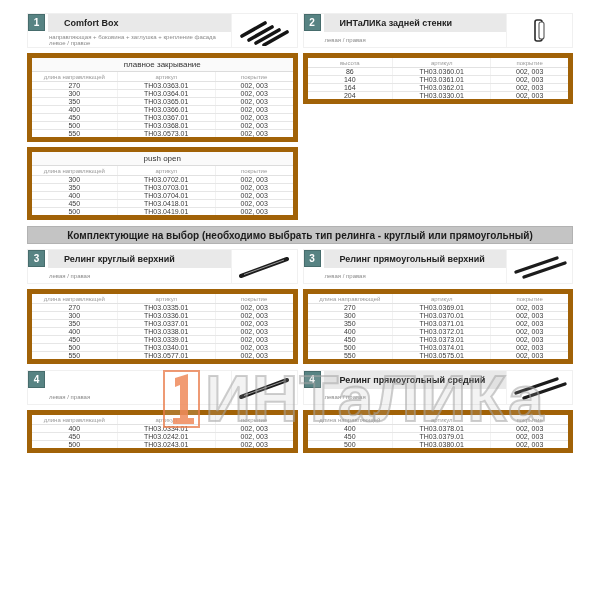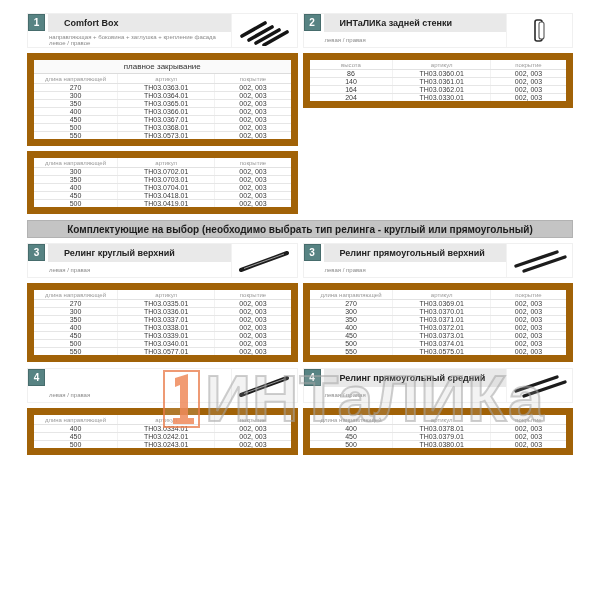--- a/index.html
+++ b/index.html
@@ -23,21 +23,21 @@
            align-items:center; justify-content:center; border:1px solid #466c6c; }
   .title-strip { grid-row:1; grid-column:2; background:#e9e9e9; margin-left:3px;
                  display:flex; align-items:center; padding-left:16px;
                  font-size:9px; font-weight:bold; color:#222; }
   .icon-cell { grid-row:1 / span 2; grid-column:3; display:flex; align-items:center;
                justify-content:center; background:#fff; border-left:1px solid #f2f2f2; }
   .subtitle { grid-row:2; grid-column:1 / span 2; display:flex; align-items:center;
               padding-left:21px; font-size:6px; color:#8b8b8b; background:#fff; }
 
   table { width:100%; border-collapse:collapse; background:#fff; margin-top:5px;
-          border:7px solid #a16207; }
+          border:5px solid #a16207; }
   .subhead td { text-align:center; font-size:8px; color:#333; background:#fafafa;
                 border-top:1px solid #909090; border-bottom:1px solid #dcdcdc;
                 padding:2px 0; }
   th { font-weight:normal; font-size:6px; color:#9a9a9a; padding:2px 0 1px;
        border-bottom:1px solid #e2e2e2; border-right:1px solid #f0f0f0; text-align:center; }
   td { font-size:7px; color:#3a3a3a; text-align:center; height:8px;
        border-bottom:1px solid #e6e6e6; border-right:1px solid #f2f2f2; padding:0; }
   th:last-child, td:last-child { border-right:none; }
   col.c1 { width:33%; } col.c2 { width:37%; } col.c3 { width:30%; }
 
@@ -135,20 +135,23 @@
                 </tr>
               </tbody>
           </table>
           <table>
             <colgroup>
                 <col class="c1">
                 <col class="c2">
                 <col class="c3">
               </colgroup>
             <tbody>
+              <tr class="subhead">
+                  <td colspan="3">push open</td>
+                </tr>
               <tr>
                   <th>длина направляющей</th>
                   <th>артикул</th>
                   <th>покрытие</th>
                 </tr>
             </tbody>
             <tbody>
                 <tr>
                   <td>300</td>
                   <td>TH03.0702.01</td>

